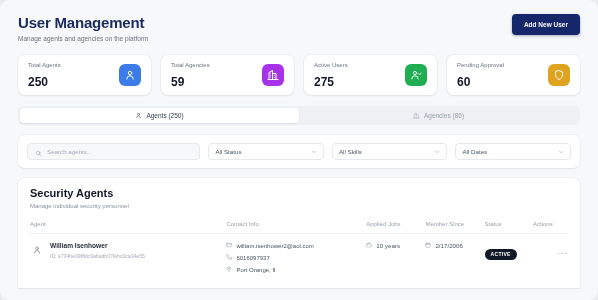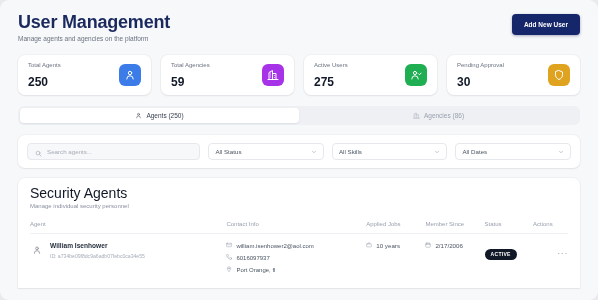--- a/index.html
+++ b/index.html
@@ -16,21 +16,21 @@
     border-radius: 9px;
     overflow: hidden;
   }
   .inner { padding: 14px 18px 0 18px; }
 
   
   .header {
     display: flex; align-items: flex-start; justify-content: space-between;
   }
   .page-title {
-    font-size: 18px; font-weight: bold; color: #1b2a5e;
+    font-size: 15px; font-weight: bold; color: #1b2a5e;
     letter-spacing: -0.2px; line-height: 17px;
   }
   .page-sub {
     font-size: 6.5px; color: #6b7280; margin-top: 3px; line-height: 9px;
   }
   .add-btn {
     background: #16266b; color: #ffffff;
     font-size: 6.5px; font-weight: bold;
     border: none; border-radius: 4px;
     padding: 7px 12px; cursor: pointer;
@@ -96,21 +96,21 @@
   .chev { width: 6px; height: 6px; flex-shrink: 0; }
 
   
   .panel {
     margin-top: 10px; background: #ffffff;
     border-radius: 7px 7px 0 0;
     box-shadow: 0 1px 2px rgba(16,24,40,0.06), 0 0 0 1px rgba(16,24,40,0.03);
     padding: 10px 12px 0 12px;
     height: 110px; overflow: hidden;
   }
-  .panel-title { font-size: 14px; font-weight: normal; color: #111827; line-height: 11px; }
+  .panel-title { font-size: 11px; font-weight: bold; color: #111827; line-height: 11px; }
   .panel-sub { font-size: 6px; color: #8a90a0; margin-top: 3px; line-height: 8px; }
 
   table { width: 100%; border-collapse: collapse; margin-top: 11px; table-layout: fixed; }
   th {
     text-align: left; font-size: 6px; font-weight: normal; color: #9aa1ae;
     padding: 0 0 6px 0; border-bottom: 1px solid #eef0f3;
   }
   td { padding: 8px 0 0 0; vertical-align: top; }
 
   .col-agent   { width: 36.5%; }
@@ -205,21 +205,21 @@
             <circle cx="10" cy="8" r="3.2"></circle>
               <path d="M3.5 20a6.5 6.5 0 0 1 13 0"></path>
               <path d="M17 9.5l2 2 3.2-3.4"></path>
           </svg>
         </div>
       </div>
 
       <div class="stat-card">
         <div>
           <div class="stat-label">Pending Approval</div>
-          <div class="stat-value">30</div>
+          <div class="stat-value">60</div>
         </div>
         <div class="stat-icon" style="background:#e0a320">
           <svg viewBox="0 0 24 24" fill="none" stroke="#fff" stroke-width="2" stroke-linecap="round" stroke-linejoin="round">
             <path d="M12 3l7 3v5.5c0 4.5-3 8-7 9.5-4-1.5-7-5-7-9.5V6z"></path>
           </svg>
         </div>
       </div>
 
     </div>
 

